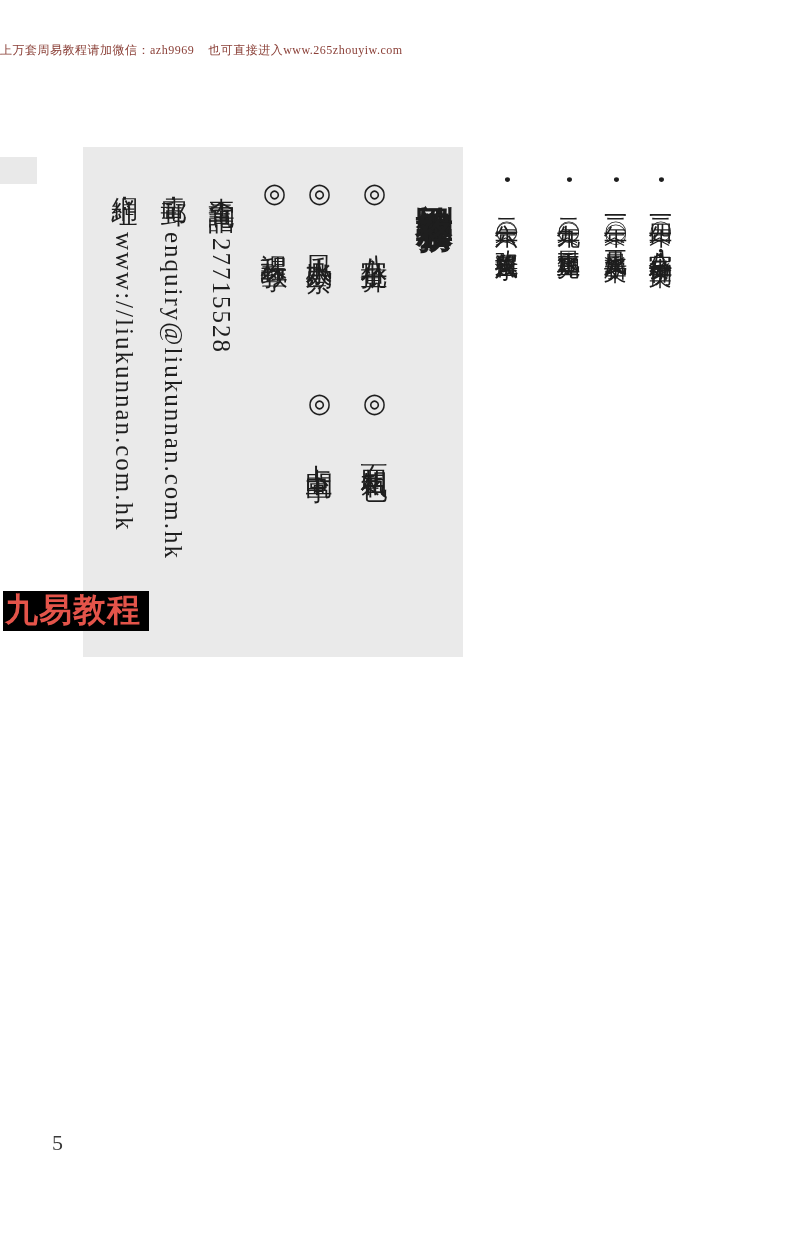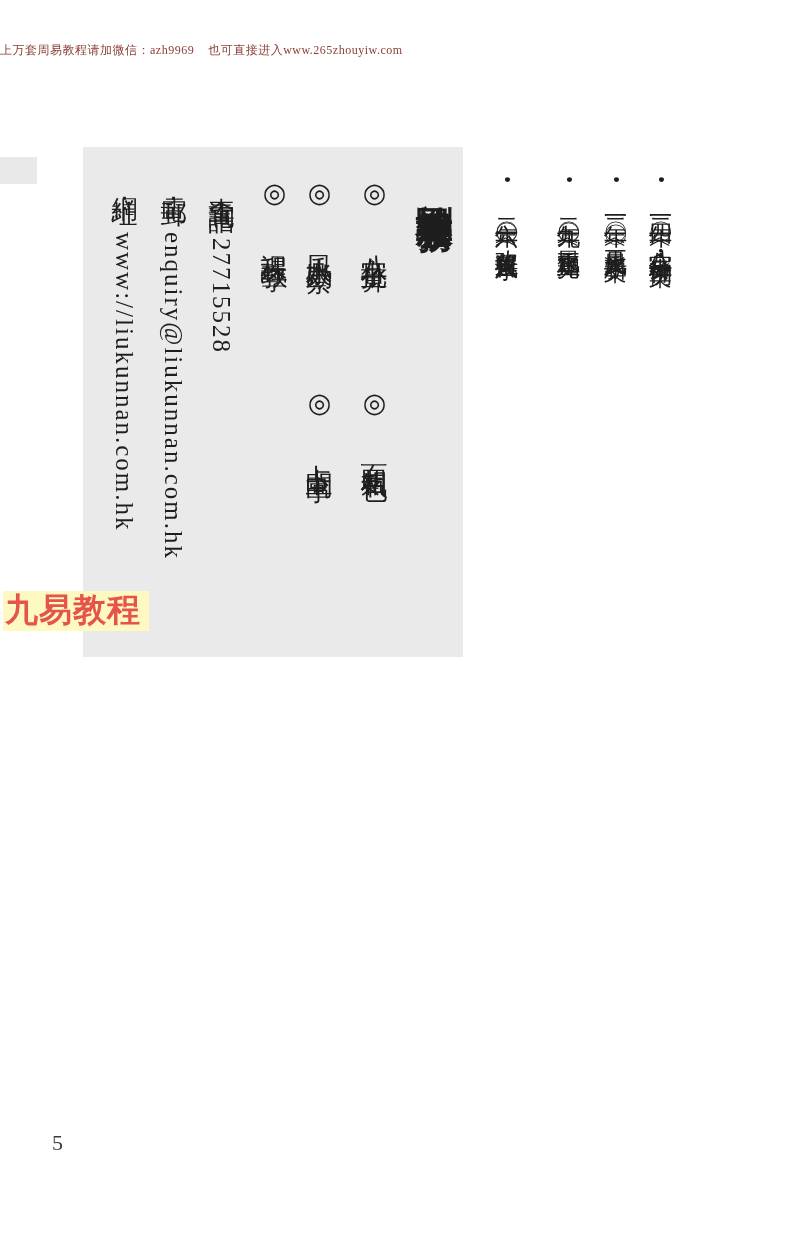--- a/index.html
+++ b/index.html
@@ -68,21 +68,21 @@
   .contact .ct-value{margin-top:10px;letter-spacing:2px;font-size:25px;}
   .pos-phone{right:229px;top:30px;}
   .pos-email{right:277px;top:30px;}
   .pos-web{right:326px;top:30px;}
   
   .watermark{
     position:absolute;left:3px;top:591px;
     font-family:"Liberation Sans","DejaVu Sans",sans-serif;
     font-size:33px;font-weight:bold;
     color:#e4544a;
-    background:#fef9c3;
+    background:#000000;
     padding:1px 8px 3px 2px;
     letter-spacing:1px;
     line-height:1.1;
   }
   
   .page-number{
     position:absolute;left:52px;top:1130px;
     font-size:22px;color:#3a3a3a;
   }
 </style>

